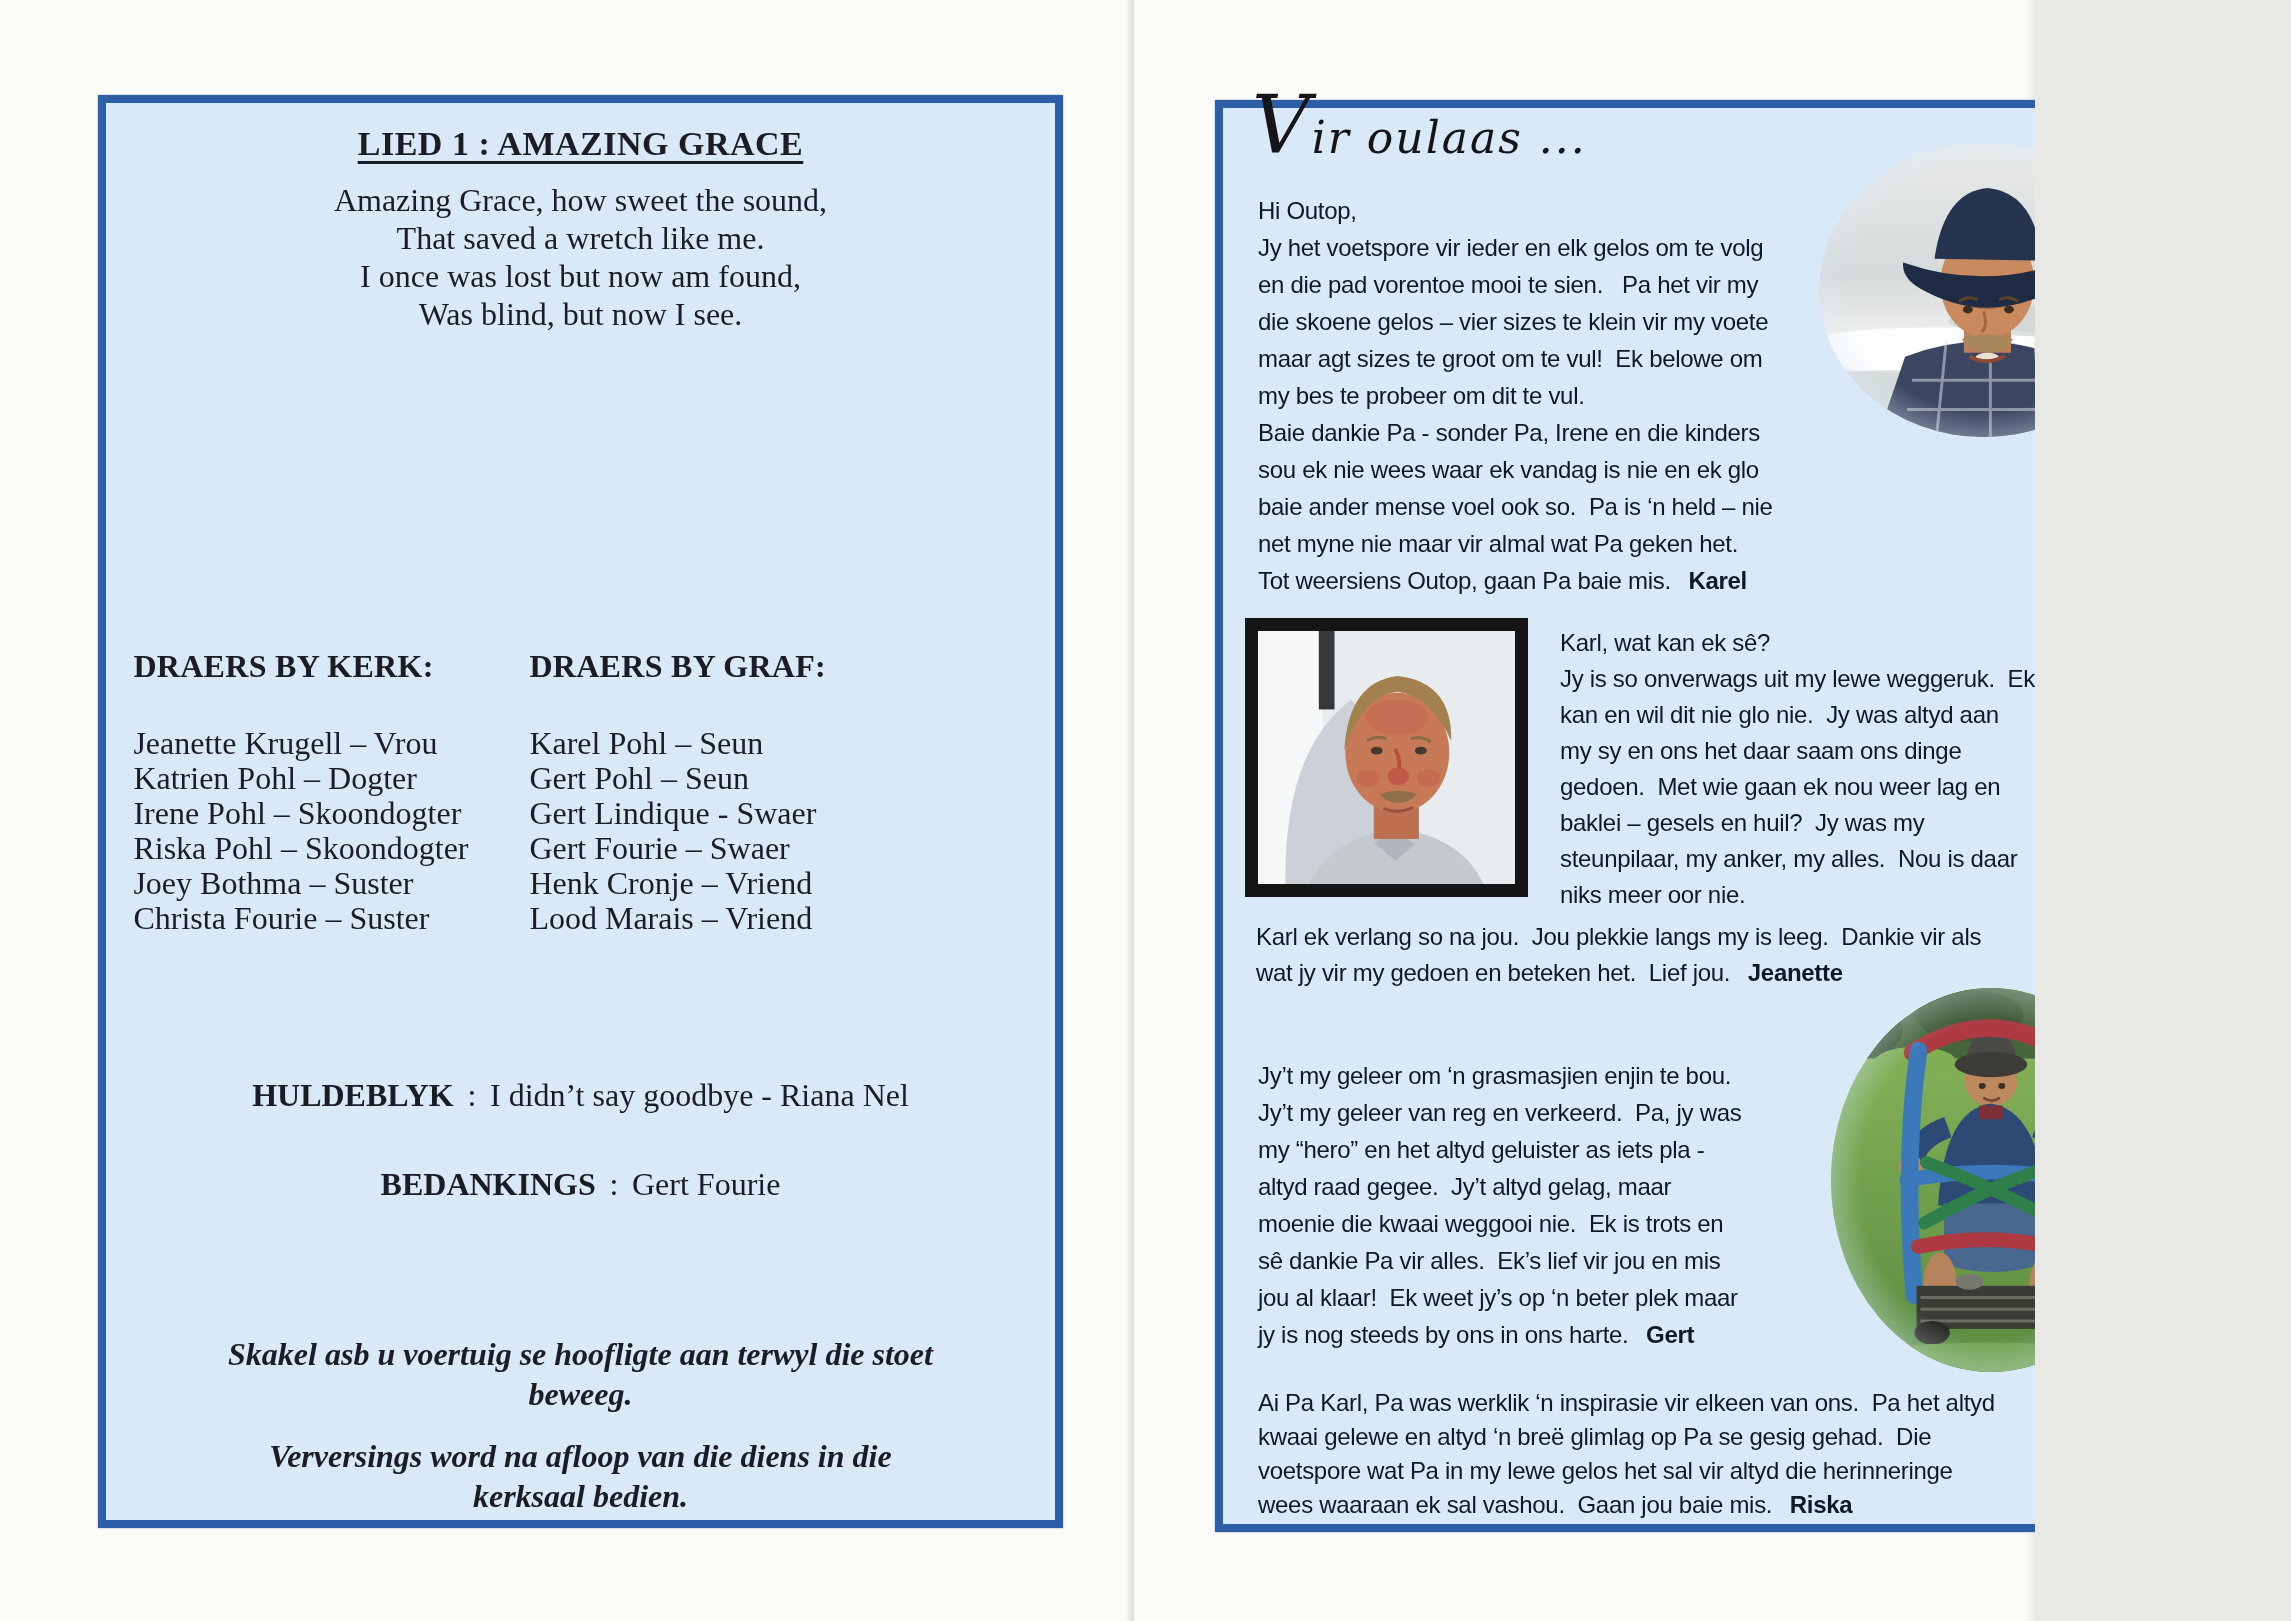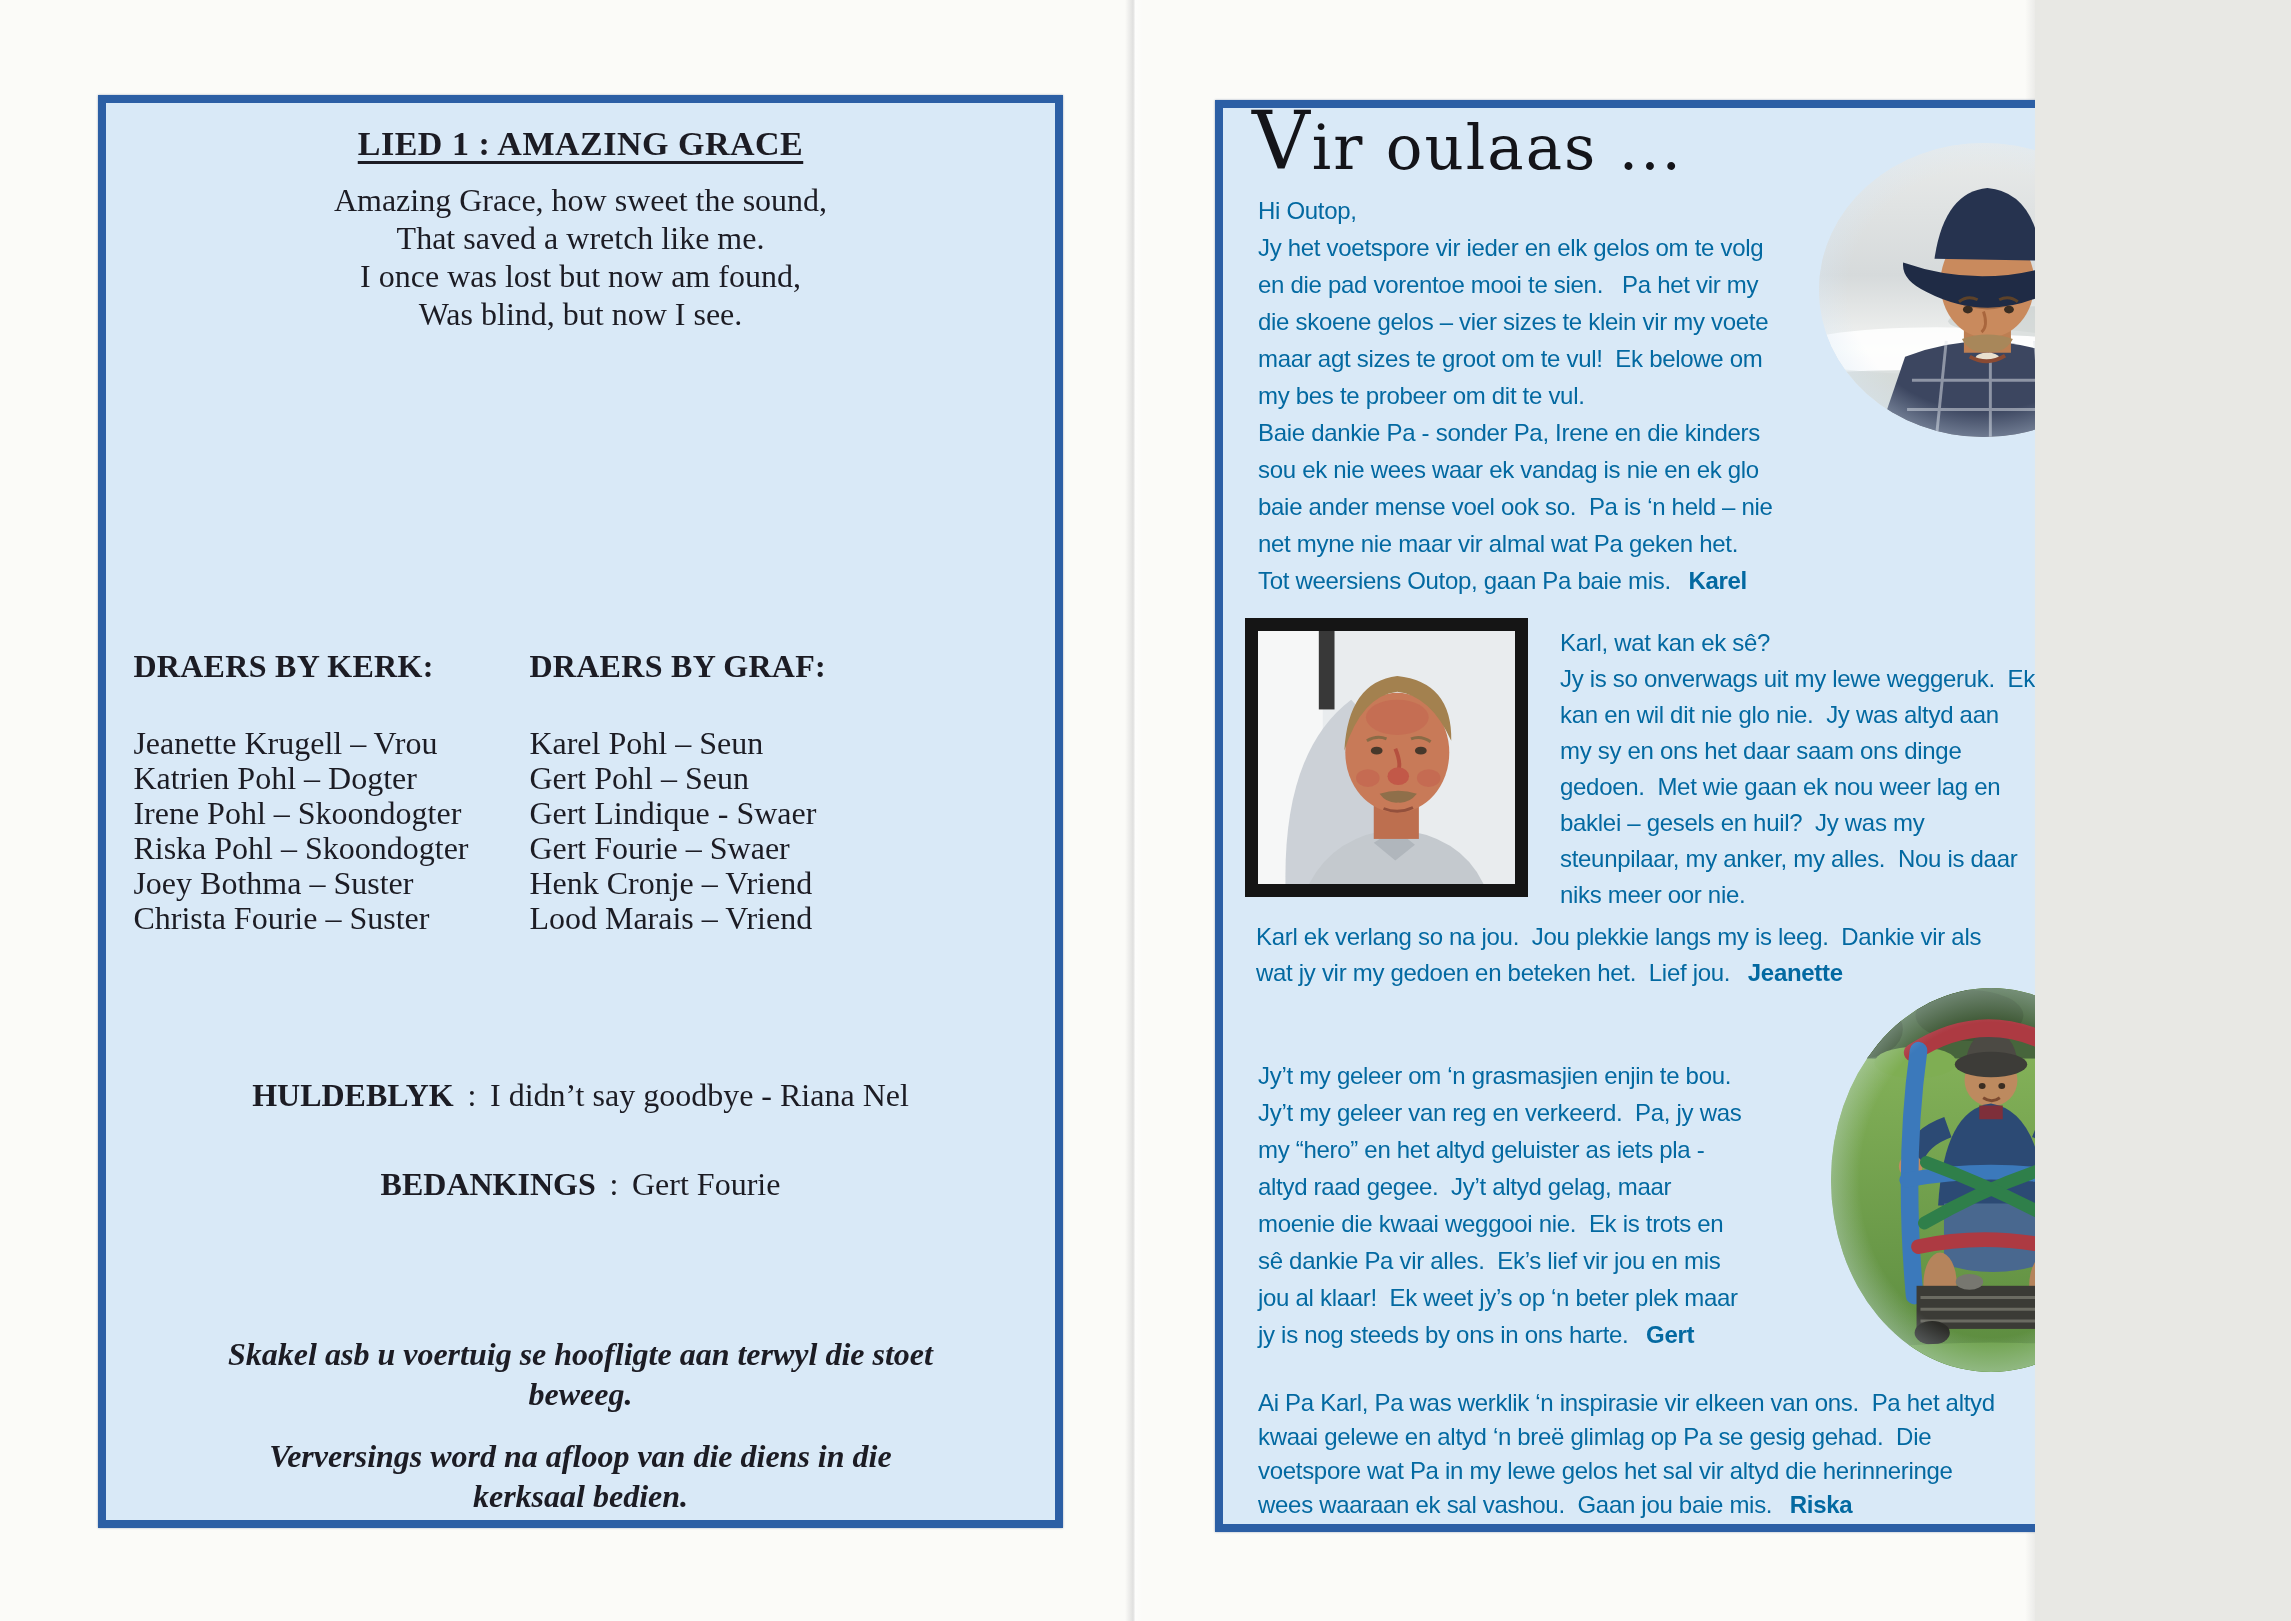--- a/index.html
+++ b/index.html
@@ -29,25 +29,25 @@
   .prog-huldeblyk{top:974px;}
   .prog-bedankings{top:1041px;margin-top:22px;}
   .prog-label{font-weight:bold;}
   .prog-sep{padding:0 13.7px;}
   .notice{position:absolute;left:0;right:0;text-align:center;font-style:italic;font-weight:bold;
           font-size:32px;line-height:40px;white-space:pre;}
   .notice-1{top:1231px;}
   .notice-2{top:1333px;}
 
   
-  .script-title{position:absolute;top:3.9px;left:29px;font-family:"DejaVu Serif",serif;
-                font-size:61px;letter-spacing:2px;color:#141419;}
+  .script-title{position:absolute;top:3.9px;left:29px;font-family:"DejaVu Serif",serif;font-style:italic;
+                font-size:44px;letter-spacing:2px;color:#141419;}
   .script-title::first-letter{font-size:80px;line-height:0;}
   .rp-text{position:absolute;font-family:"Liberation Sans",sans-serif;font-size:24px;letter-spacing:-0.3px;
-           line-height:37px;color:#0369a1;white-space:pre;}
+           line-height:37px;color:#0f172a;white-space:pre;}
   .sig{font-weight:bold;margin-left:17.6px;}
   .t1{top:84px;left:35px;}
   .t2-side{top:517px;left:337px;line-height:36px;}
   .t2-wide{top:811px;left:33px;line-height:36px;}
   .t3{top:949px;left:35px;}
   .t4{top:1278px;left:35px;line-height:34px;}
 
   .oval-photo{position:absolute;border-radius:50%;overflow:hidden;}
   .oval-photo svg{position:absolute;inset:0;width:100%;height:100%;}
   .oval-photo::after{content:'';position:absolute;inset:0;border-radius:50%;

